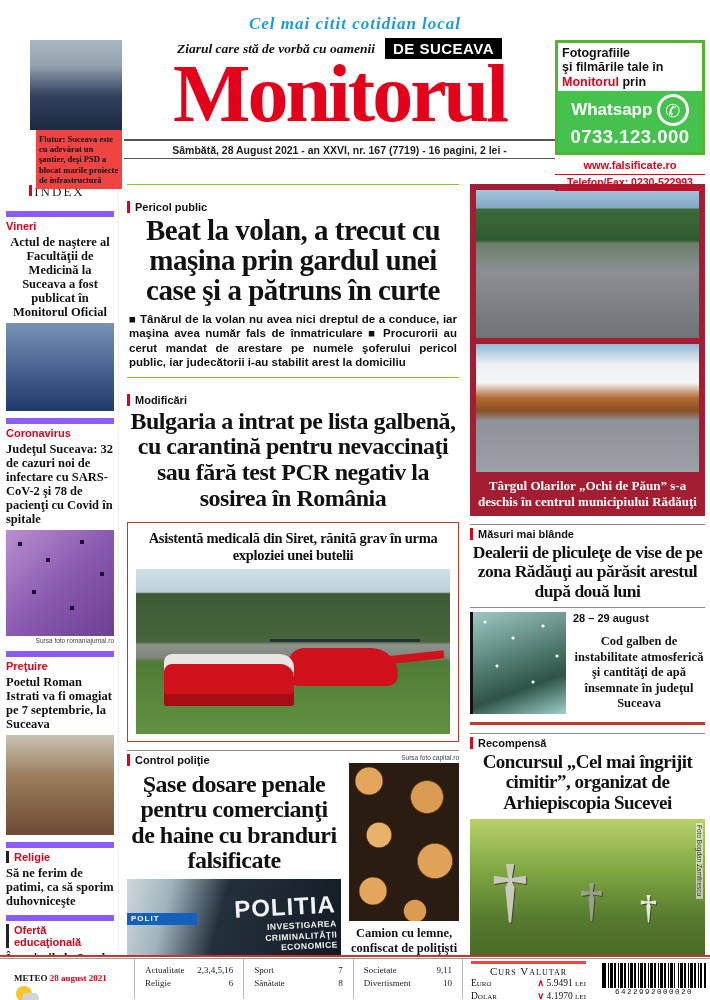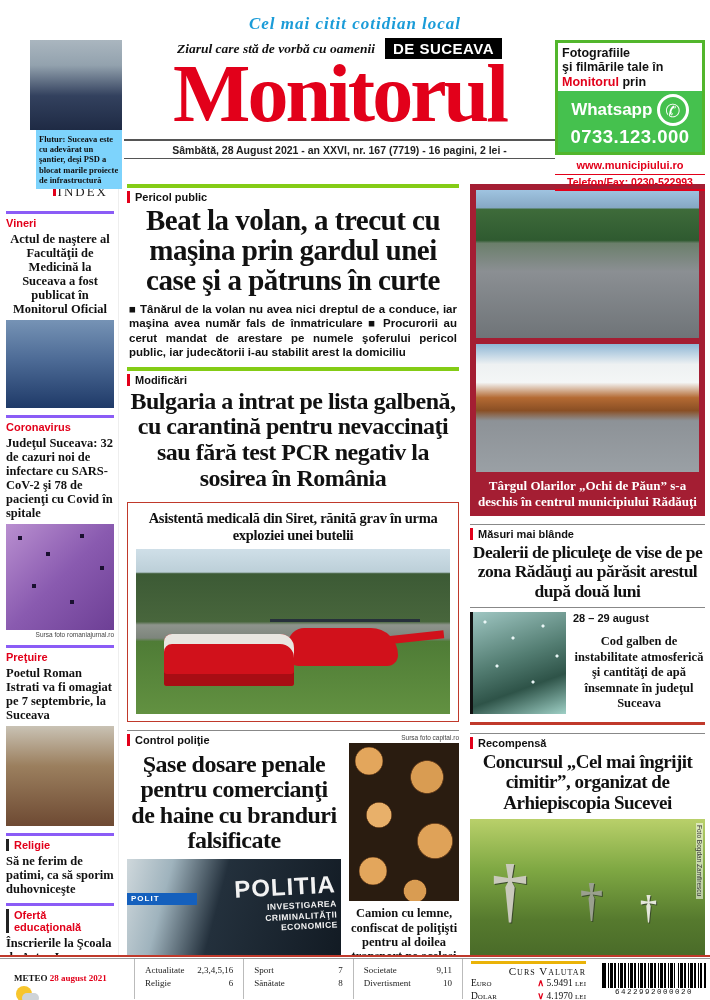--- a/index.html
+++ b/index.html
@@ -8,21 +8,21 @@
           font-family:"Liberation Sans", sans-serif; color:#111; overflow:hidden; }
 
   
   .masthead { height:182px; position:relative; }
   .tagline-top { text-align:center; color:#1b9cd8; font-family:"Liberation Serif",serif;
                  font-style:italic; font-weight:bold; font-size:17px; padding-top:14px; letter-spacing:1px; }
   .mast-row { display:flex; padding:2px 5px 0 6px; }
   .mast-left { width:118px; position:relative; }
   .flutur-photo { width:92px; height:90px; margin-left:24px; margin-top:4px;
     background:linear-gradient(180deg,#aab6bf 0%,#93a2ae 28%,#33415e 62%,#1e2a44 100%); }
-  .flutur-caption { width:86px; margin-left:30px; background:#7dd3fc; font-family:"Liberation Serif",serif;
+  .flutur-caption { width:86px; margin-left:30px; background:#ef4444; font-family:"Liberation Serif",serif;
     font-weight:bold; font-size:8.5px; line-height:1.2; padding:4px 3px; }
   .mast-center { flex:1; text-align:center; }
   .sub-row { display:flex; justify-content:center; align-items:center; gap:10px; margin-top:2px; }
   .tagline-sub { font-family:"Liberation Serif",serif; font-style:italic; font-weight:bold; font-size:13.5px; }
   .region-badge { background:#000; color:#fff; font-weight:bold; font-size:15px; padding:2px 8px; letter-spacing:.5px; }
   .logo { color:#e2001a; font-family:"Liberation Serif",serif; font-weight:bold; font-size:82px;
           line-height:.95; letter-spacing:-3px; margin-top:-4px; }
   .dateline { border-top:2px solid #555; border-bottom:1px solid #555; font-weight:bold;
               font-size:10.5px; padding:3px 0 2px; margin-top:6px; color:#222; }
   .mast-right { width:150px; padding-top:4px; }
@@ -37,44 +37,44 @@
   .website { color:#e2001a; font-weight:bold; font-size:11px; text-align:center; margin-top:4px; }
   .phonefax { color:#e2001a; font-weight:bold; font-size:10.5px; text-align:center;
               border-top:1px solid #e2001a; border-bottom:2px solid #e2001a; margin-top:3px; padding:1px 0; }
 
   
   .content { display:flex; height:773px; }
 
   
   .sidebar { width:118px; padding:0 4px 0 6px; overflow:hidden; }
   .index-label { font-family:"Liberation Serif",serif; font-size:13px; letter-spacing:2px;
-                 text-align:right; padding:2px 6px 4px 0; color:#222; }
+                 text-align:center; padding:2px 6px 4px 0; color:#222; }
   .index-label .ibar { display:inline-block; width:3px; height:11px; background:#e2001a; margin-right:2px; }
-  .sb-section { border-top:3px solid #8b5cf6; margin-top:7px; padding-top:3px; }
+  .sb-section { border-top:6px solid #8b5cf6; margin-top:7px; padding-top:3px; }
   .sb-kicker { color:#e2001a; font-weight:bold; font-size:11px; }
   .sb-kicker.bar { border-left:3px solid #222; padding-left:5px; }
   .sb-title { font-family:"Liberation Serif",serif; font-weight:bold; font-size:12.5px;
               text-align:center; margin-top:3px; line-height:1.12; }
   .sb-title.left { text-align:left; }
   .sb-photo { margin-top:4px; width:100%; }
   .vineri-photo { height:88px; background:linear-gradient(180deg,#7693b5 0%,#4d6b96 45%,#1f3a68 100%); }
   .covid-photo  { height:106px;
     background:radial-gradient(circle 6px at 14px 14px,#1a1030 40%,transparent 42%),
                radial-gradient(circle 6px at 42px 30px,#1a1030 40%,transparent 42%),
                radial-gradient(circle 6px at 76px 12px,#1a1030 40%,transparent 42%),
                radial-gradient(circle 6px at 96px 44px,#1a1030 40%,transparent 42%),
                radial-gradient(circle 6px at 28px 62px,#1a1030 40%,transparent 42%),
                radial-gradient(circle 6px at 66px 78px,#1a1030 40%,transparent 42%),
                linear-gradient(135deg,#b98fd0 0%,#8a5bb0 50%,#6d3f95 100%); }
   .poet-photo { height:100px; background:linear-gradient(180deg,#c9c2b4 0%,#9b7f5e 40%,#6e4a33 100%); }
   .sb-credit { font-size:6.5px; text-align:right; color:#444; margin-top:1px; }
 
   
   .main { width:347px; padding:2px 6px 0 8px; border-left:1px solid #eee; overflow:hidden; }
-  .m-section { border-top:4px solid #84cc16; padding-top:3px; }
+  .m-section { border-top:1px solid #84cc16; padding-top:16px; }
   .kicker { border-left:3px solid #e2001a; padding-left:5px; font-weight:bold; font-size:11px; color:#111; }
   .hl { font-family:"Liberation Serif",serif; font-weight:bold; text-align:center; letter-spacing:-.5px; }
   .hl1 { font-size:29px; line-height:1.04; margin-top:2px; }
   .deck { font-size:11.5px; font-weight:bold; text-align:justify; line-height:1.22; margin:7px 2px 8px; }
   .hl2 { font-size:24px; line-height:1.08; margin:3px 0 10px; }
   .red-frame { border:1px solid #c0392b; padding:7px 8px; margin-top:2px; }
   .photo-title { font-family:"Liberation Serif",serif; font-weight:bold; font-size:14.5px;
                  text-align:center; margin-bottom:5px; letter-spacing:-.3px; }
   .ambulance-photo { height:165px; position:relative; overflow:hidden;
     background:linear-gradient(180deg,#cfdfe8 0%,#bccfd8 14%,#3c5a35 15%,#48663c 44%,#8e948c 46%,#7d857c 54%,#4f7c36 56%,#629141 100%); }
@@ -154,22 +154,22 @@
   .meteo-body { display:flex; gap:4px; margin-top:1px;flex-direction:column; }
   .meteo-icon { width:26px; height:22px; position:relative; flex:none; }
   .meteo-sun { position:absolute; left:2px; top:2px; width:16px; height:16px; border-radius:50%; background:#f7c52c; }
   .meteo-cloud { position:absolute; left:8px; top:9px; width:17px; height:10px; border-radius:8px; background:#cfd4d8; }
   .meteo-rows { font-family:"Liberation Serif",serif; font-size:8.5px; color:#222; }
   .meteo-row { display:flex; gap:6px; border-bottom:1px dotted #c0392b; padding:0 0 1px; }
   .meteo-row:last-child { border-bottom:none; }
   .f-idx { flex:1; border-left:1px solid #bbb; padding:5px 10px 0; font-family:"Liberation Serif",serif; font-size:9px; color:#222; }
   .f-idx-row { display:flex; justify-content:space-between; line-height:1.45; }
   .curs { width:132px; border-left:1px solid #bbb; padding:2px 8px 0; }
-  .curs-title { font-family:"Liberation Serif",serif; font-size:11px; letter-spacing:1px; text-align:right;
-                font-variant:small-caps; border-top:3px solid #eab308; padding-top:1px; }
+  .curs-title { font-family:"Liberation Serif",serif; font-size:11px; letter-spacing:1px; text-align:center;
+                font-variant:small-caps; border-top:3px solid #ef4444; padding-top:1px; }
   .curs-row { display:flex; justify-content:space-between; font-family:"Liberation Serif",serif;
               font-size:9.5px; font-variant:small-caps; line-height:1.35; }
   .curs-row .arrow { color:#e2001a; font-weight:bold; font-family:"Liberation Sans",sans-serif; }
   .barcode-wrap { width:104px; margin-left:8px; align-self:center; }
   .barcode { height:25px; border-left:2px solid #000; border-right:2px solid #000;
     background:repeating-linear-gradient(90deg,#000 0 1.5px,#fff 1.5px 3.5px,#000 3.5px 4.5px,#fff 4.5px 6px,#000 6px 8.5px,#fff 8.5px 10px); }
   .barcode-digits { font-family:"Liberation Mono",monospace; font-size:7.5px; letter-spacing:1.5px; text-align:center; }
 </style>
 </head>
 <body>
@@ -200,21 +200,21 @@
               <span class="red">Monitorul</span>
               <span>prin</span>
             </div>
           </div>
           <div class="wa-green">
             <span class="wa-label">Whatsapp</span>
             <span class="wa-icon">✆</span>
             <div class="wa-phone">0733.123.000</div>
           </div>
         </div>
-        <div class="website">www.municipiului.ro</div>
+        <div class="website">www.falsificate.ro</div>
         <div class="phonefax">Telefon/Fax: 0230-522993</div>
       </div>
     </div>
   </header>
 
   <div class="content">
 
     <aside class="sidebar">
       <div class="index-label"><span class="ibar"></span><span>I</span><span>NDEX</span></div>
 

